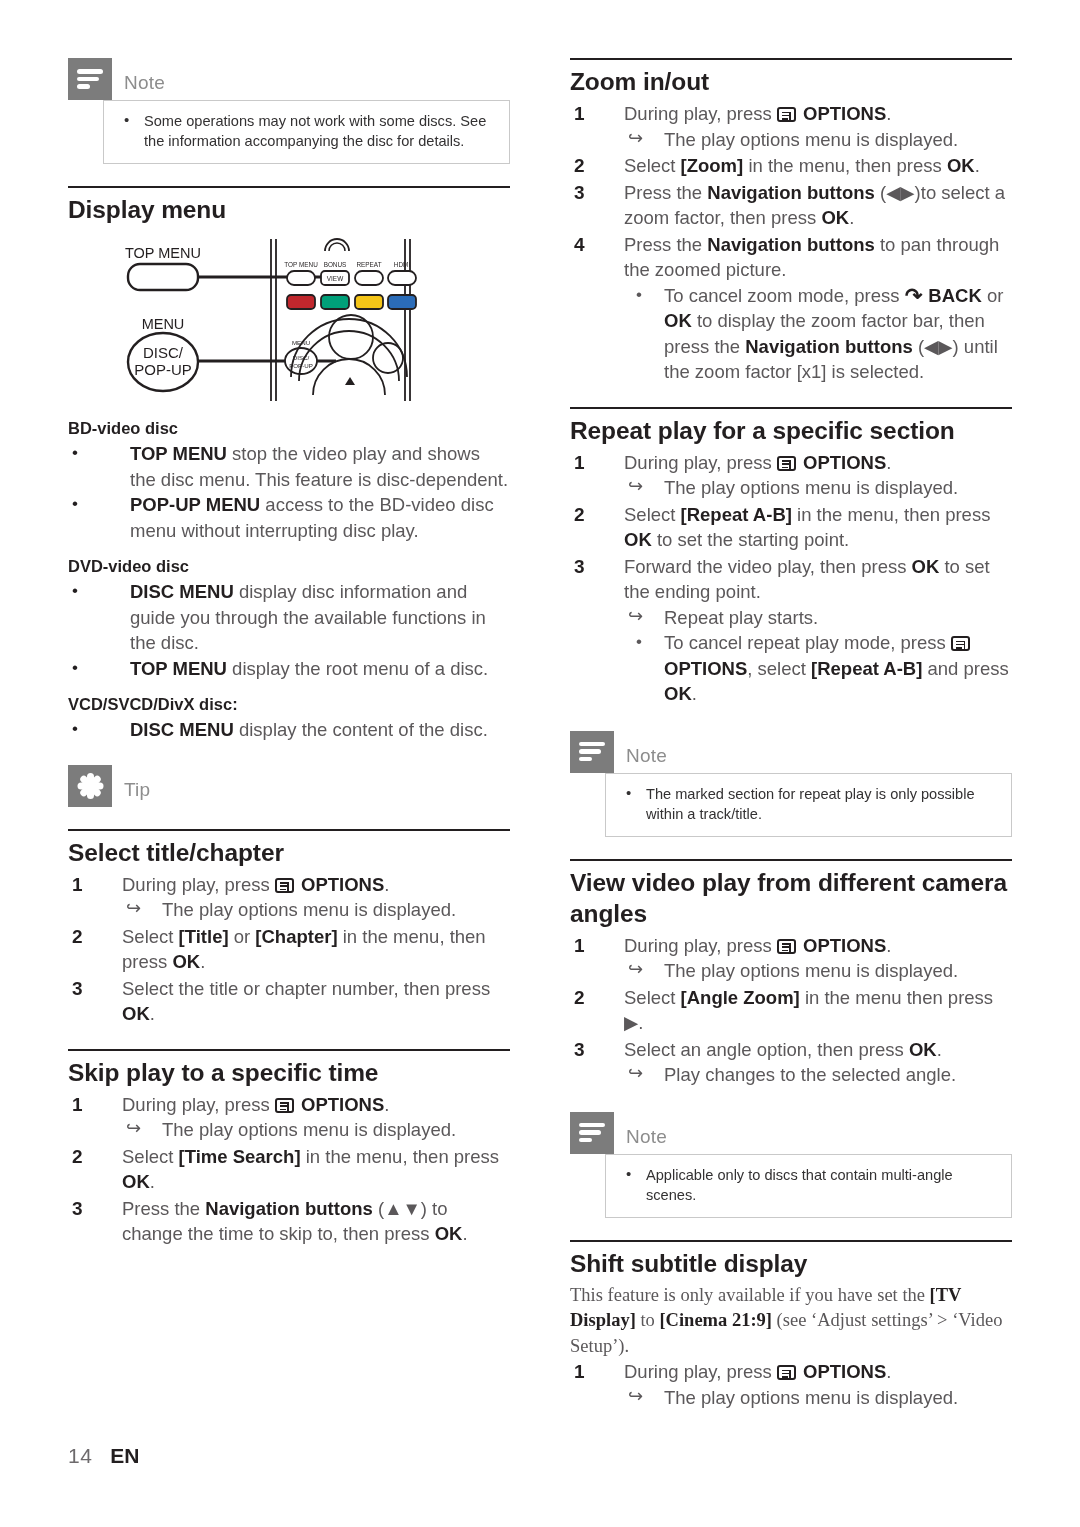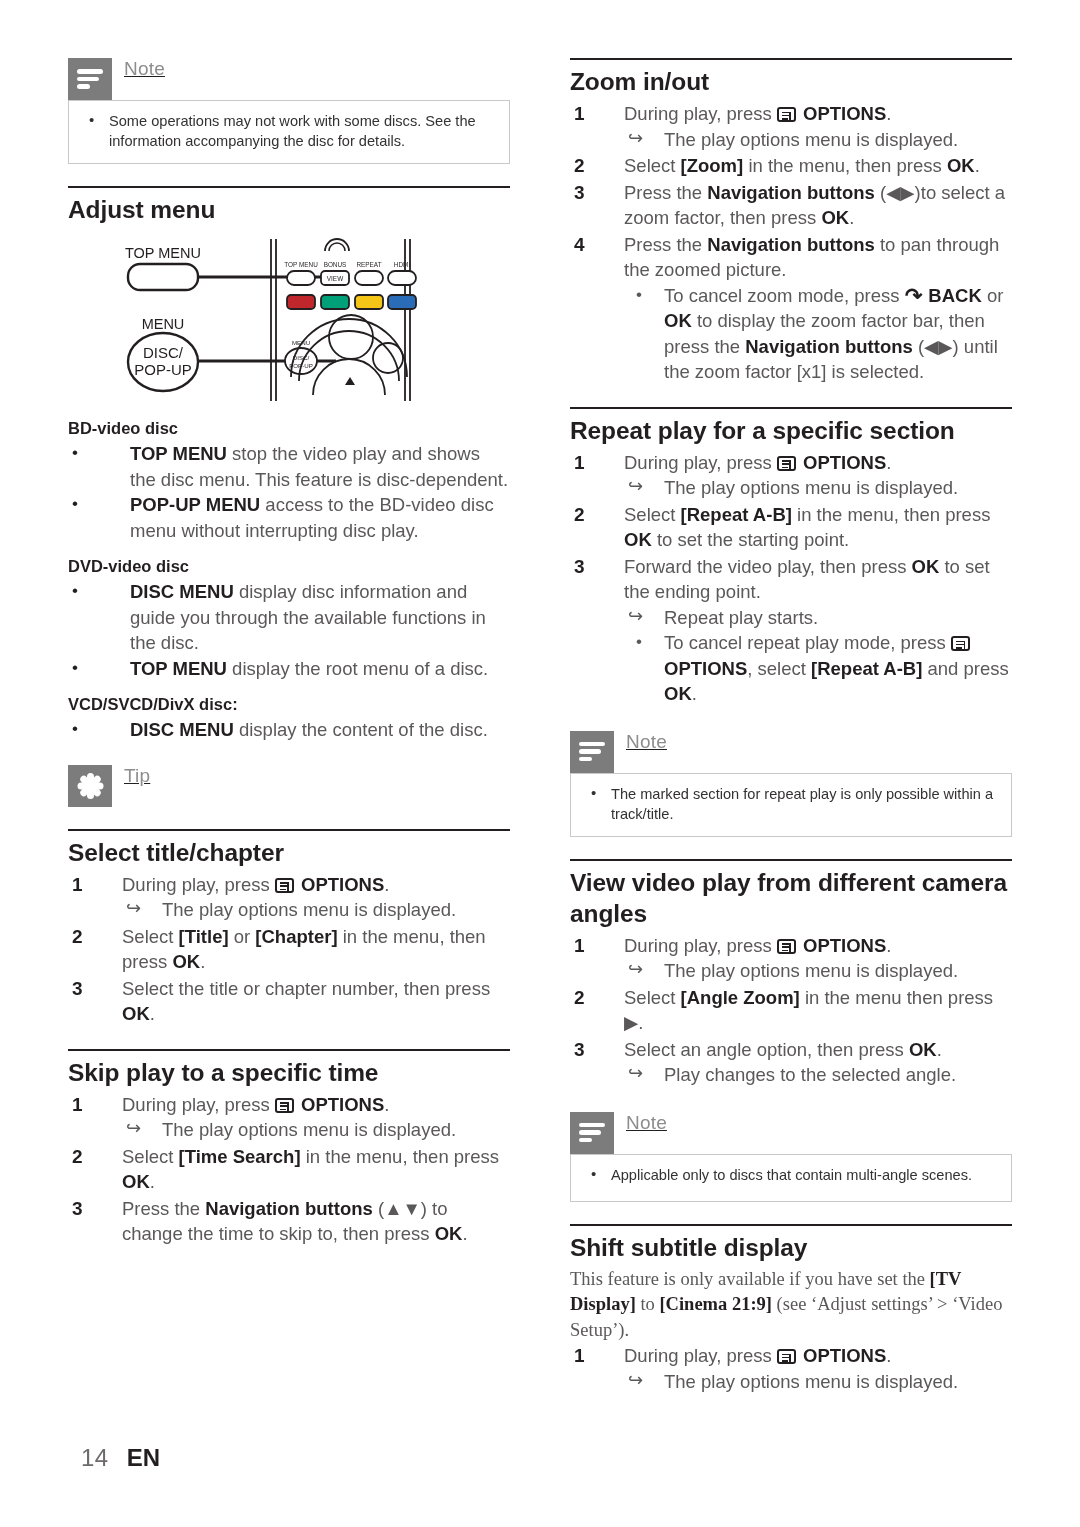--- a/index.html
+++ b/index.html
@@ -33,22 +33,22 @@
   .col {
     width: 442px;
   }
   
   .callout {
     margin: 0 0 6px 0;
     width: 442px;
   }
   .callout-head {
     display: flex;
+    align-items: flex-end;
     height: 42px;
-    text-decoration: underline;
   }
   .callout-badge {
     width: 44px;
     height: 42px;
     background: #7c7c7c;
     display: flex;
     align-items: center;
     justify-content: center;
     flex: none;
   }
@@ -58,20 +58,21 @@
     letter-spacing: .2px;
     padding: 0 0 6px 12px;
     font-weight: 400;
   }
   .callout-body {
     border: 1px solid #c9c9c9;
     border-top: 1px solid #c9c9c9;
     padding: 10px 14px 12px 14px;
     box-sizing: border-box;
     min-height: 48px;
+    margin-left: 35px;
   }
   .callout-body ul {
     list-style: none;
     margin: 0;
     padding: 0;
   }
   .callout-body li {
     position: relative;
     padding-left: 26px;
     font-size: 14.6px;
@@ -266,23 +267,23 @@
   .remote-fig {
     position: relative;
     width: 442px;
     height: 172px;
     margin: 8px 0 6px 0;
   }
   .remote-canvas { position:absolute; left:0; top:0; }
   
   .footer {
     position: absolute;
-    left: 81px;
+    left: 68px;
     top: 1444px;
-    font-size: 24px;
+    font-size: 21px;
     letter-spacing: .5px;
   }
   .footer .pg { color: #6d6a6c; }
   .footer .lang {
     color: #231f20;
     font-weight: 700;
     margin-left: 18px;
     letter-spacing: 0px;
   }
 </style>
@@ -306,21 +307,21 @@
           <div class="callout-title">Note</div>
         </div>
         <div class="callout-body">
           <ul>
             <li>Some operations may not work with some discs. See the information accompanying the disc for details.</li>
           </ul>
         </div>
       </div>
 
       <div class="rule"></div>
-      <h2 class="sec">Adjust menu</h2>
+      <h2 class="sec">Display menu</h2>
 
       <div class="remote-fig">
         <svg class="remote-canvas" width="442" height="172" viewBox="0 0 442 172" xmlns="http://www.w3.org/2000/svg">
 
           <text x="95" y="25" font-family="Liberation Sans, sans-serif" font-size="14.5" fill="#231f20" font-weight="400" text-anchor="middle">TOP MENU</text>
           <rect x="60" y="31" width="70" height="26" rx="12" ry="12" fill="#ffffff" stroke="#231f20" stroke-width="2.4"></rect>
           <text x="95" y="96" font-family="Liberation Sans, sans-serif" font-size="14.5" fill="#231f20" text-anchor="middle">MENU</text>
           <ellipse cx="95" cy="129" rx="35" ry="29" fill="#ffffff" stroke="#231f20" stroke-width="2.4"></ellipse>
           <text x="95" y="125" font-family="Liberation Sans, sans-serif" font-size="15" fill="#231f20" text-anchor="middle">DISC/</text>
           <text x="95" y="142" font-family="Liberation Sans, sans-serif" font-size="15" fill="#231f20" text-anchor="middle">POP-UP</text>

